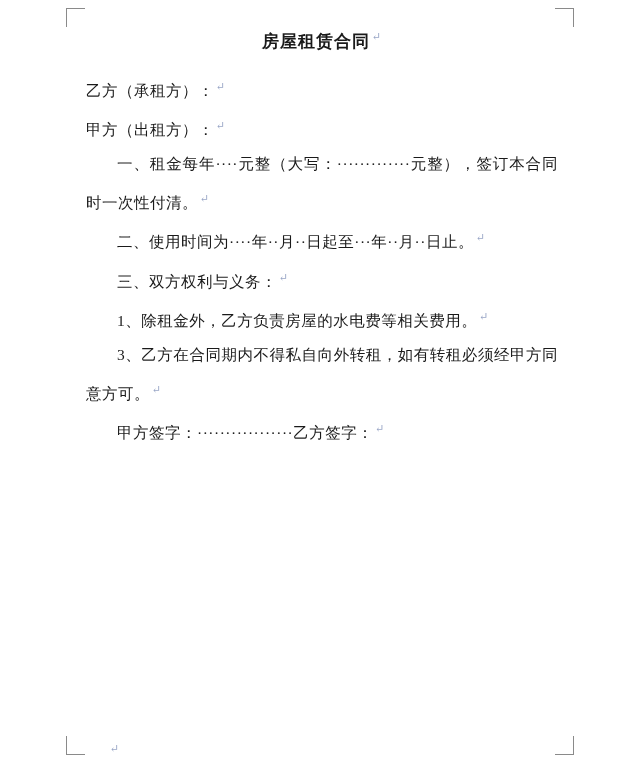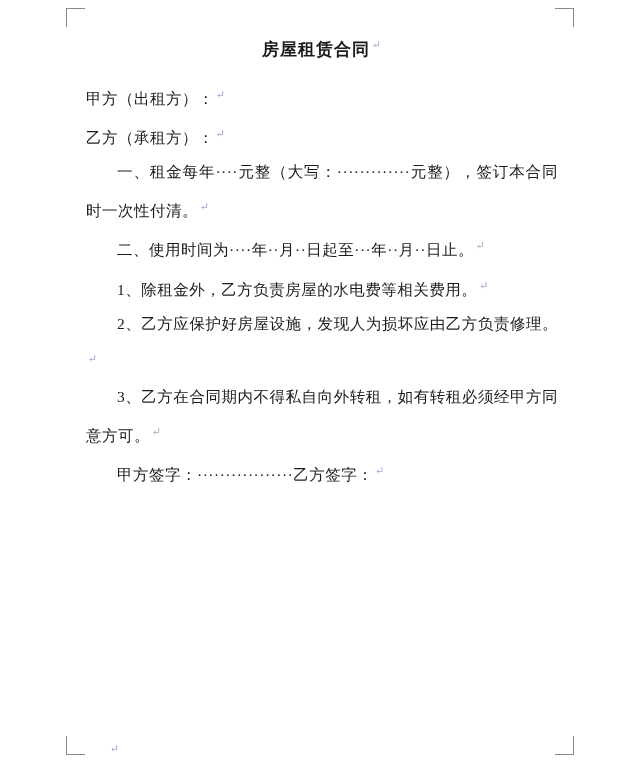--- a/index.html
+++ b/index.html
@@ -41,21 +41,21 @@
     left: 86px;
     top: 26px;
     width: 472px;
   }
 
   .doc-title {
     text-align: center;
     font-size: 17px;
     font-weight: bold;
     letter-spacing: 1px;
-    margin: 12px 0 16px 0;
+    margin: 4px 0 16px 0;
     font-family: "Liberation Serif", "DejaVu Serif", serif;
   }
   .doc-title .pilcrow {
     font-weight: normal;
     font-size: 11px;
     color: #9aa7c7;
     vertical-align: super;
   }
 
   .para {
@@ -92,33 +92,33 @@
 
   <div class="crop tl"></div>
   <div class="crop tr"></div>
   <div class="crop bl"></div>
   <div class="crop br"></div>
 
   <div class="content">
 
     <h1 class="doc-title"><span>房屋租赁合同</span><span class="pilcrow">↵</span></h1>
 
+    <p class="para"><span>乙方（承租方）：</span><span class="pilcrow">↵</span></p>
+
     <p class="para"><span>甲方（出租方）：</span><span class="pilcrow">↵</span></p>
-
-    <p class="para"><span>乙方（承租方）：</span><span class="pilcrow">↵</span></p>
 
 
     <p class="para indent"><span>一、租金每年····元整（大写：·············元整），签订本合同时一次性付清。</span><span class="pilcrow">↵</span></p>
 
     <p class="para indent"><span>二、使用时间为····年··月··日起至···年··月··日止。</span><span class="pilcrow">↵</span></p>
 
+    <p class="para indent"><span>三、双方权利与义务：</span><span class="pilcrow">↵</span></p>
 
     <p class="para indent"><span>1、除租金外，乙方负责房屋的水电费等相关费用。</span><span class="pilcrow">↵</span></p>
 
-    <p class="para indent"><span>2、乙方应保护好房屋设施，发现人为损坏应由乙方负责修理。</span><span class="pilcrow">↵</span></p>
 
     <p class="para indent"><span>3、乙方在合同期内不得私自向外转租，如有转租必须经甲方同意方可。</span><span class="pilcrow">↵</span></p>
 
 
 
     <p class="para indent"><span>甲方签字：·················乙方签字：</span><span class="pilcrow">↵</span></p>
 
   </div>
 
   <div class="trail-mark">↵</div>

